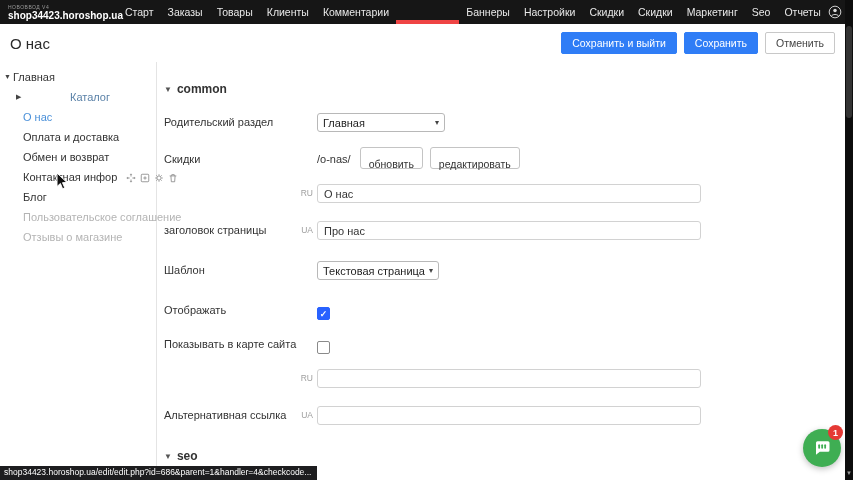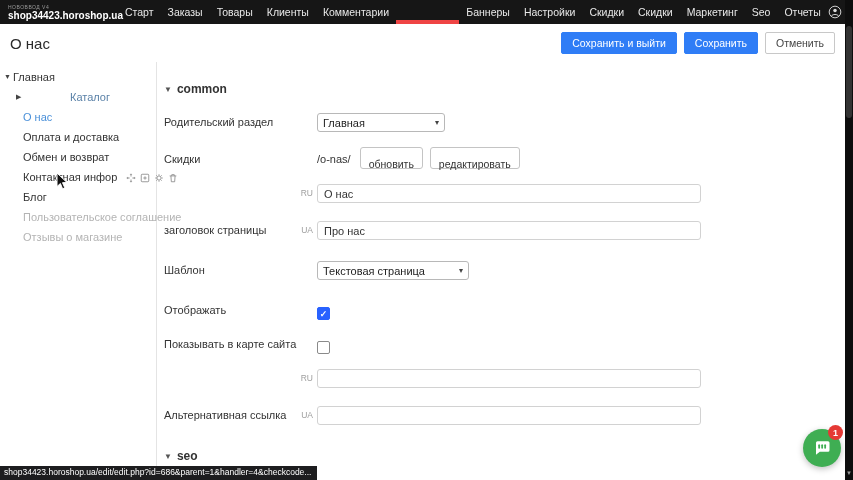--- a/index.html
+++ b/index.html
@@ -233,21 +233,21 @@
         <div class="input-line">
           <span class="lang">UA</span>
           <input class="text-input" value="Про нас" style="">
         </div>
       </div>
     </div>
 
     <div class="form-row" style="margin-top:21px;">
       <div class="row-label">Шаблон</div>
       <span class="lang"></span>
-      <div class="select" style="width:152px;">
+      <div class="select" style="width:122px;">
         <span class="sel-text">Текстовая страница</span>
         <span class="select-arrow">▾</span>
       </div>
     </div>
 
     <div class="form-row" style="margin-top:21px;">
       <div class="row-label">Отображать</div>
       <span class="lang"></span>
       <span class="checkbox checked"></span>
     </div>

